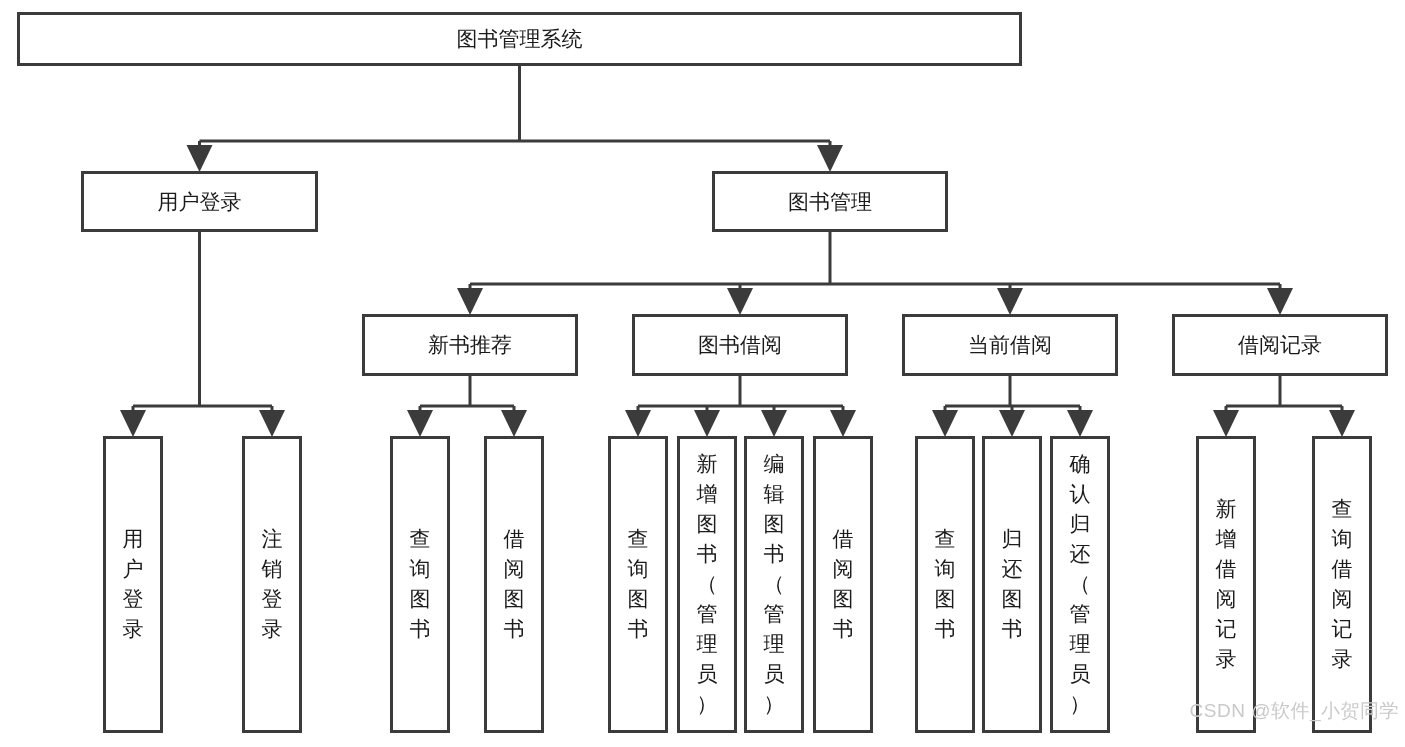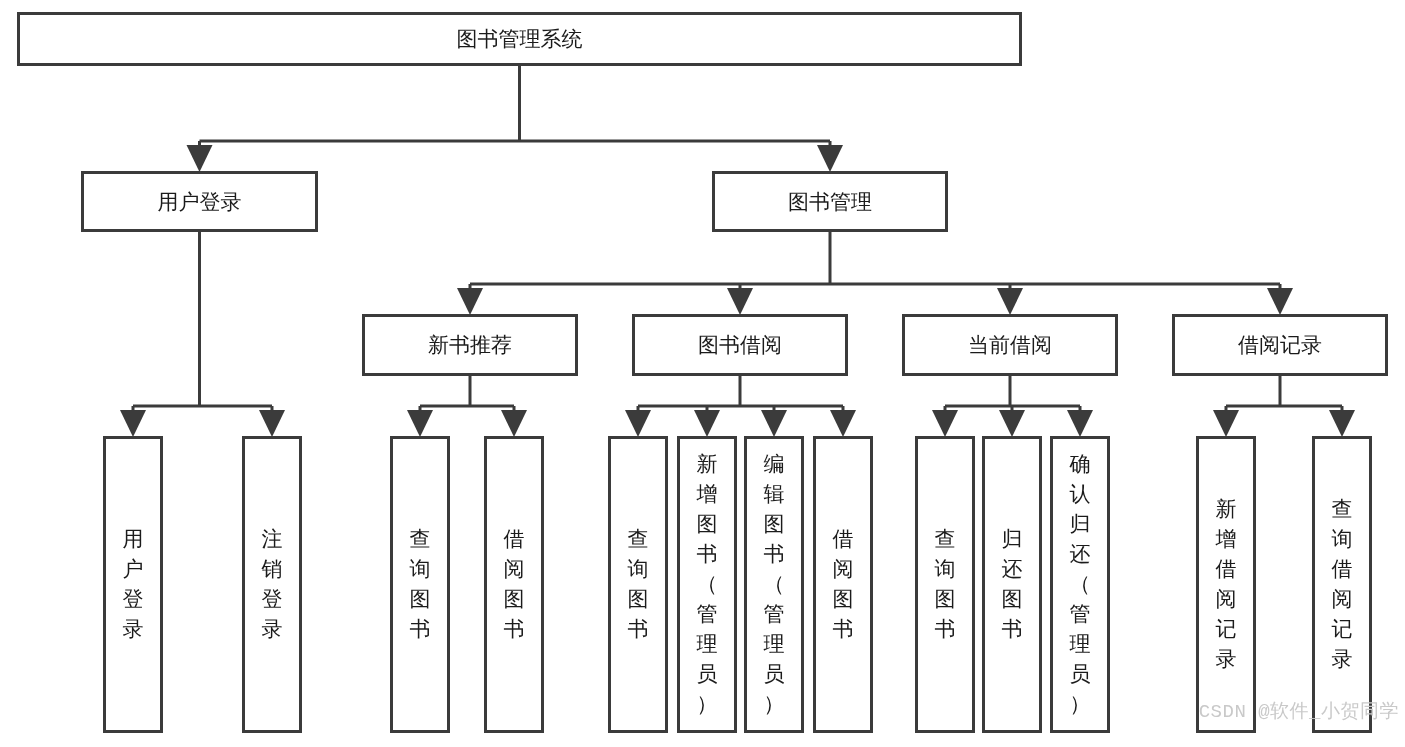--- a/index.html
+++ b/index.html
@@ -51,21 +51,21 @@
   .node-label-vert {
     font-family: "DejaVu Sans", "Liberation Sans", sans-serif;
     fill: #1b1b1b;
     font-size: 21px;
     text-anchor: middle;
   }
   .watermark {
     position: absolute;
     right: 6px;
     bottom: 4px;
-    font-family: Liberation Mono, monospace;
+    font-family: Liberation Sans, sans-serif;
     font-size: 19px;
     color: #c9c9c9;
     white-space: nowrap;
     letter-spacing: 0.5px;
     user-select: none;
   }
 </style>
 </head>
 <body>
 

